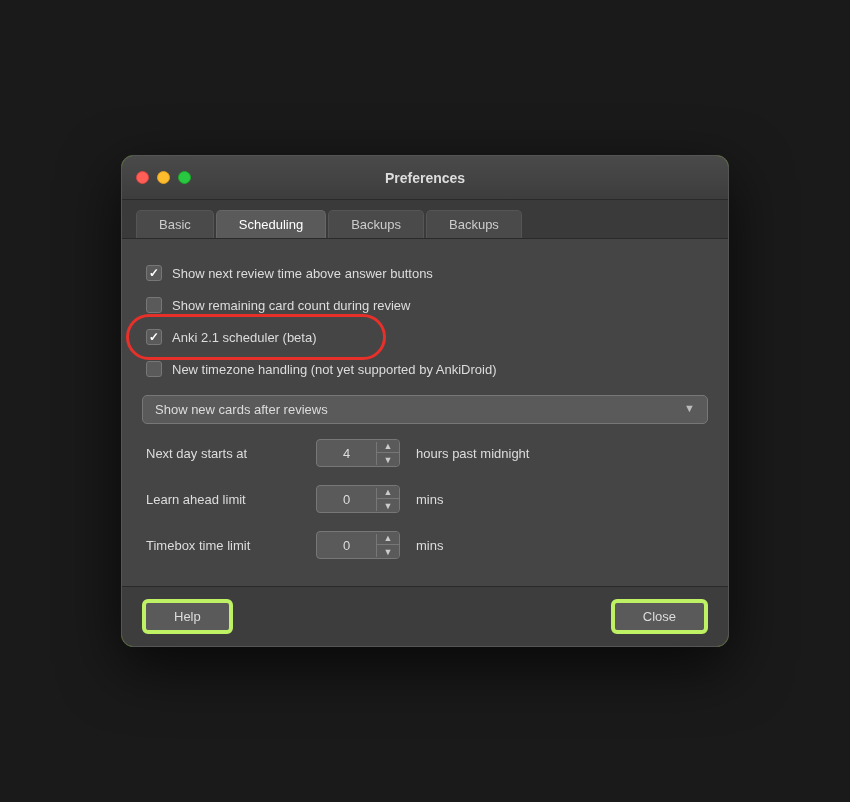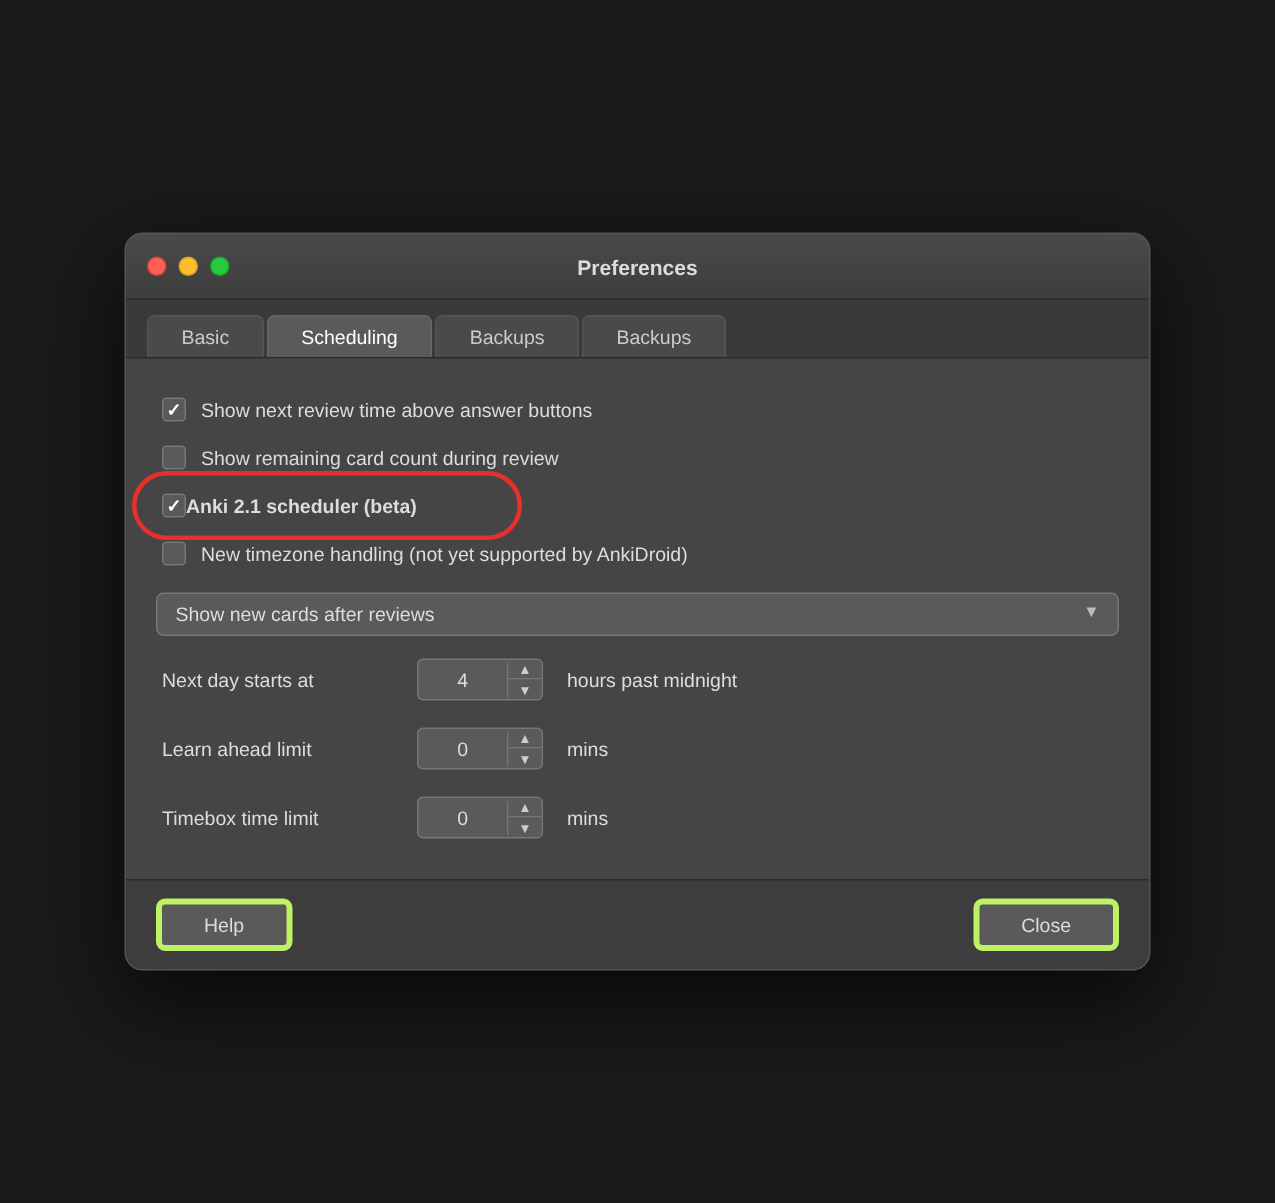--- a/index.html
+++ b/index.html
@@ -8,23 +8,23 @@
       background: #1a1a1a;
       display: flex;
       justify-content: center;
       align-items: center;
       width: 850px;
       height: 802px;
       font-family: -apple-system, BlinkMacSystemFont, 'Helvetica Neue', Arial, sans-serif;
     }
 
     .window {
-      background: #404040;
+      background: #84cc16;
       border-radius: 12px;
-      width: 684px;
+      width: 608px;
       box-shadow: 0 20px 60px rgba(0,0,0,0.7);
       overflow: hidden;
       border: 1px solid #555;
     }
 
     .title-bar {
       background: linear-gradient(to bottom, #4a4a4a, #3d3d3d);
       height: 44px;
       display: flex;
       align-items: center;
@@ -118,21 +118,21 @@
       font-weight: bold;
     }
 
     .anki-scheduler-row {
       position: relative;
       display: flex;
       align-items: center;
       padding: 8px 4px;
       font-size: 13px;
       color: #ddd;
-      font-weight: bold;
+      gap: 10px;
     }
 
     .red-circle {
       position: absolute;
       left: -16px;
       top: 50%;
       transform: translateY(-50%);
       width: 260px;
       height: 46px;
       border: 3px solid #e8302a;

